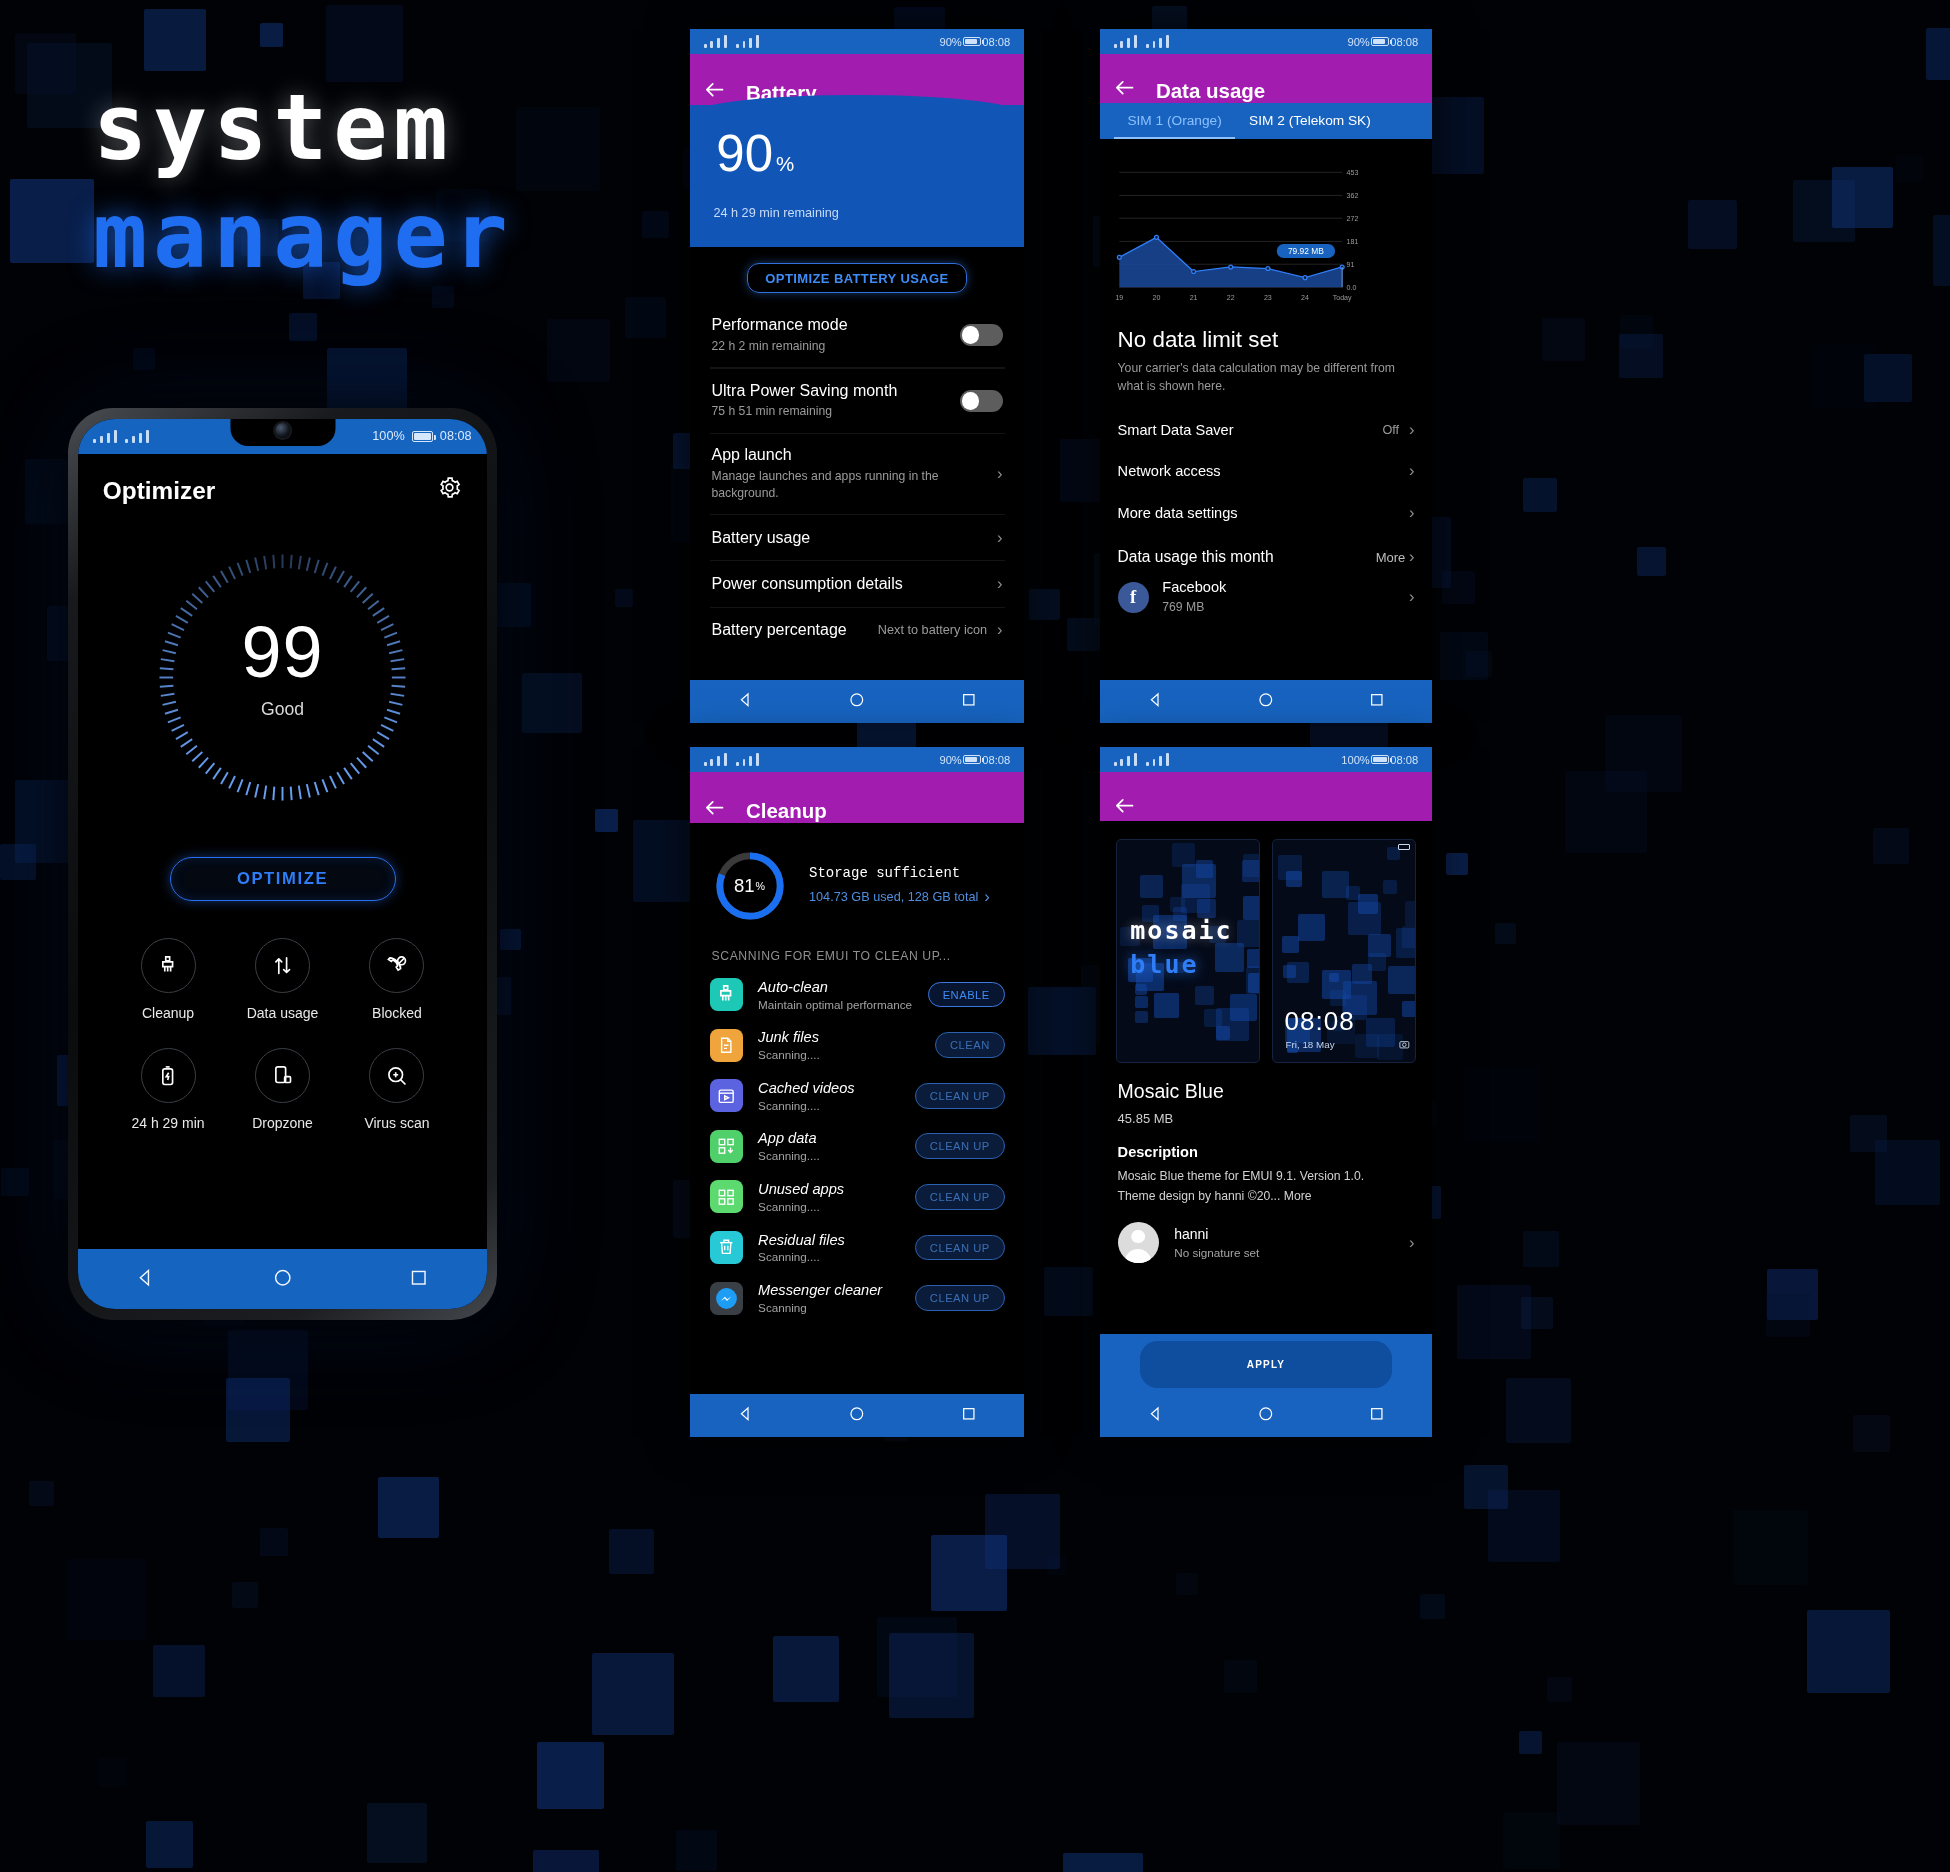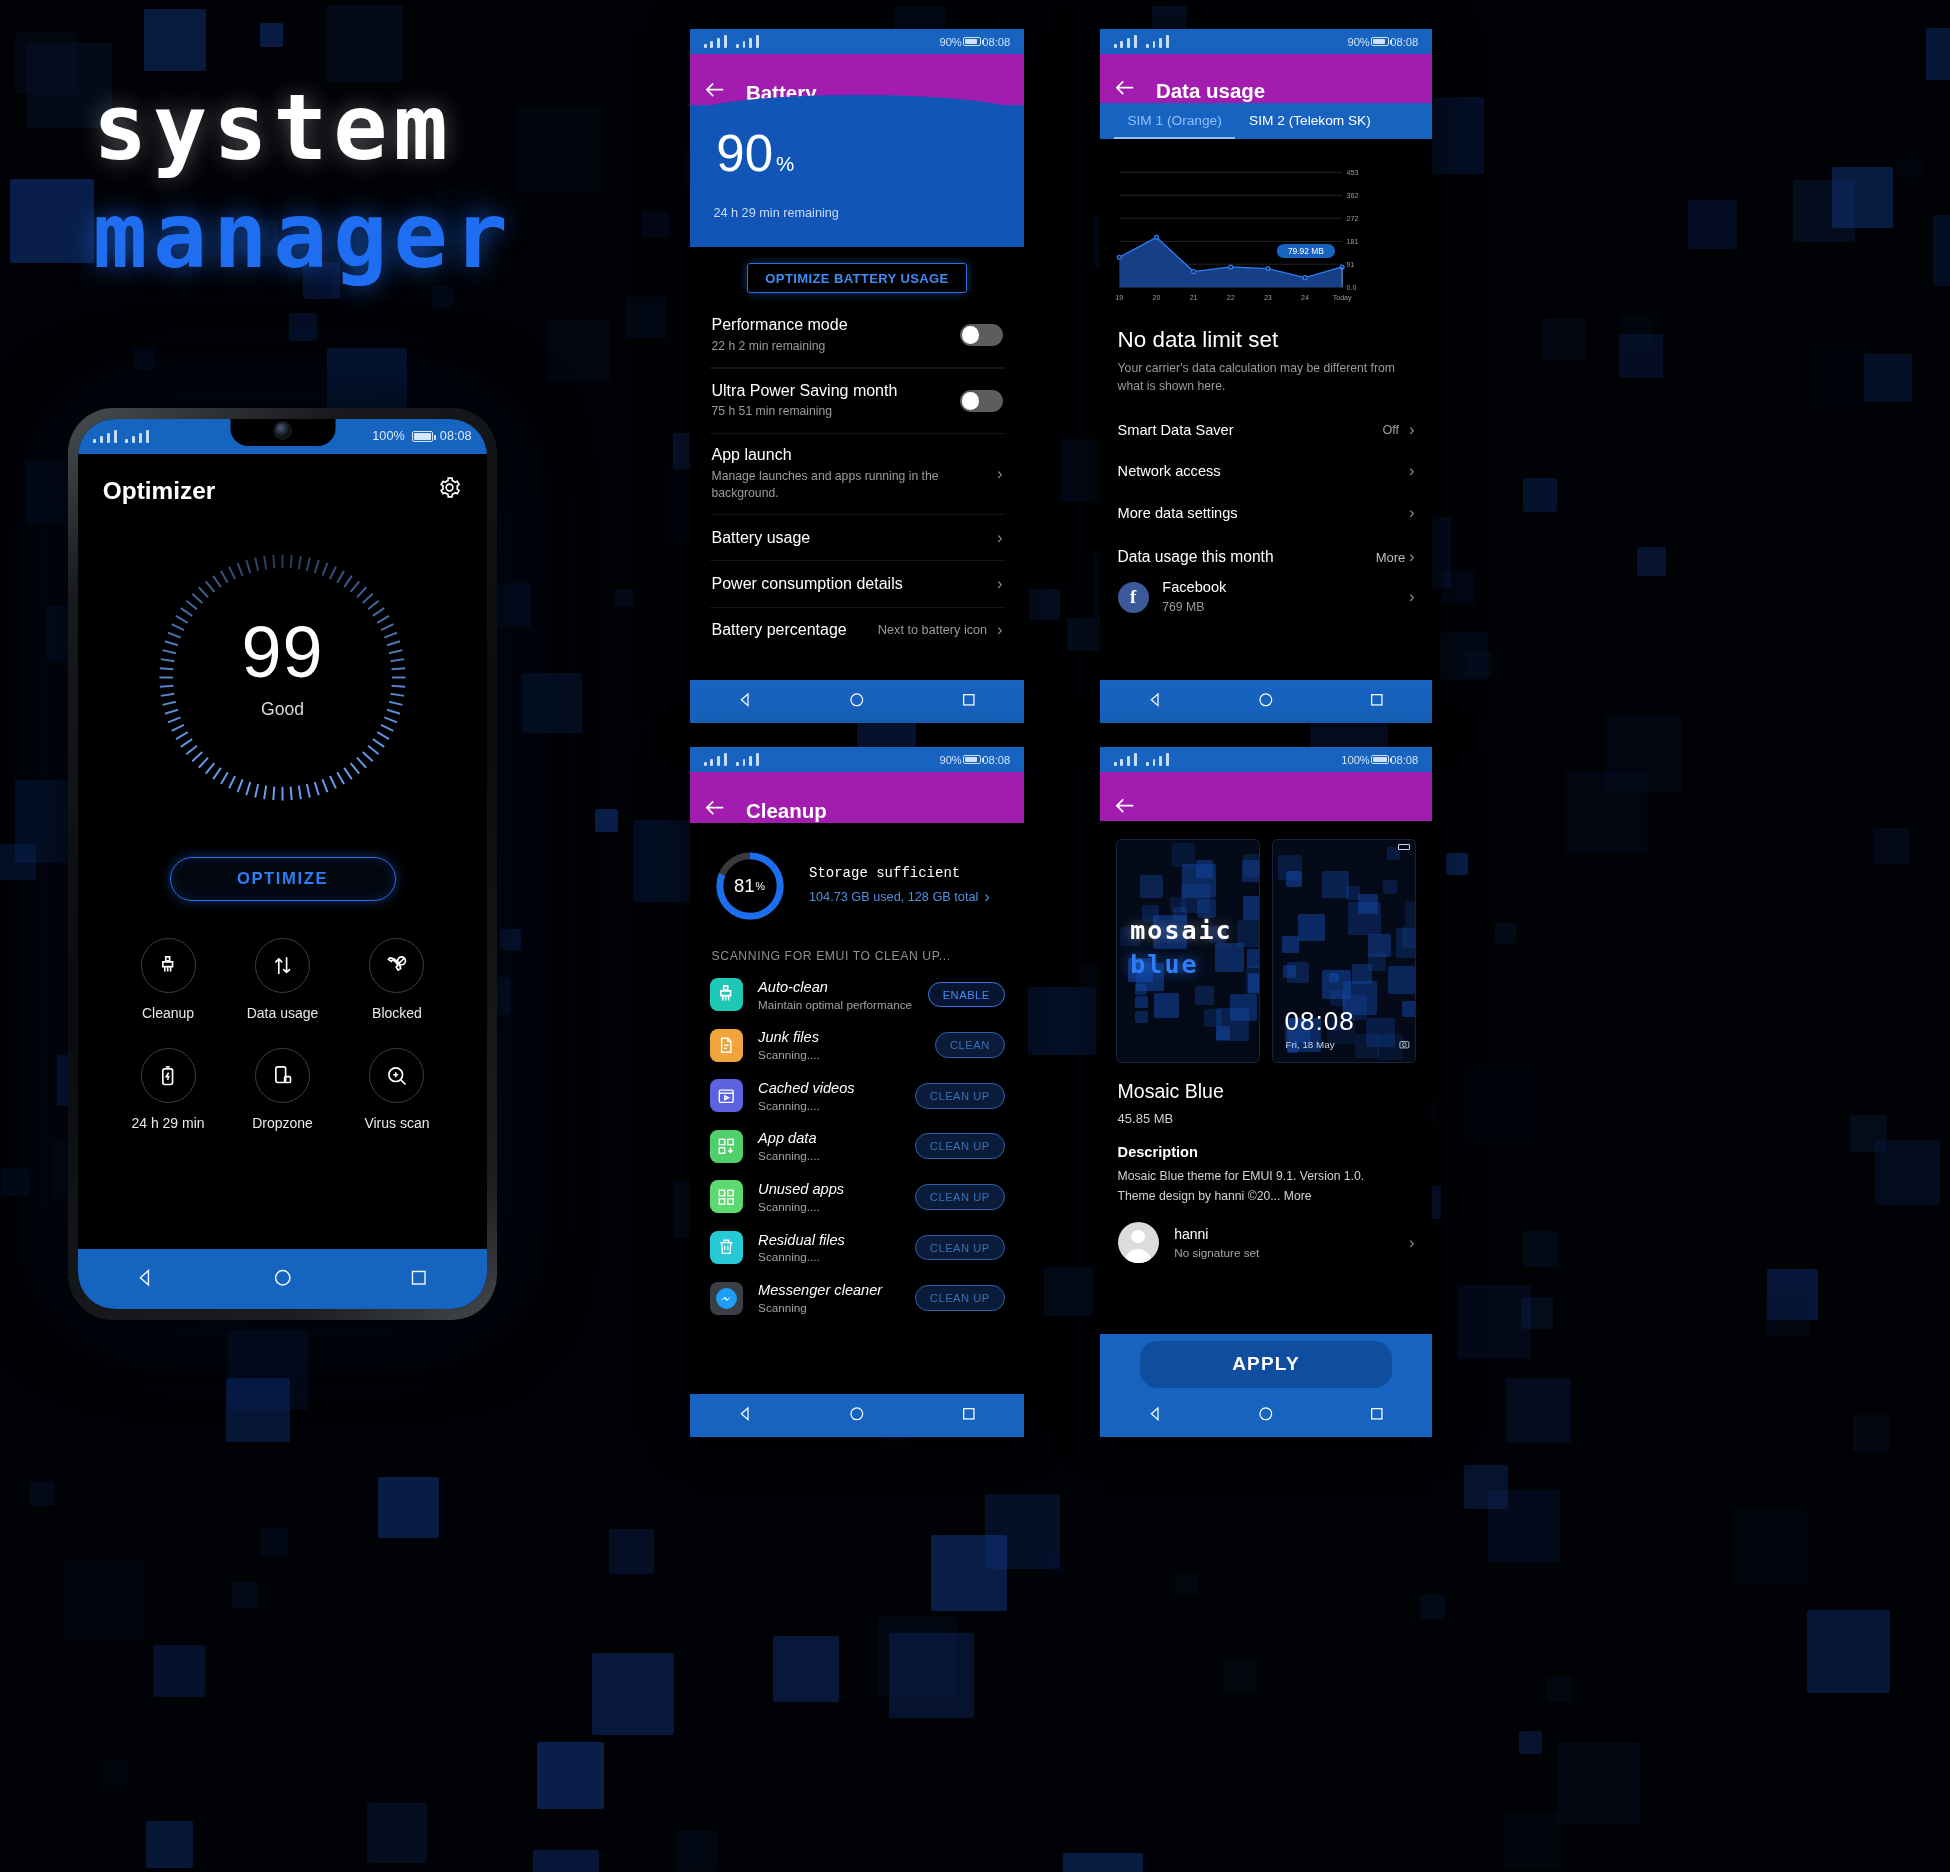--- a/index.html
+++ b/index.html
@@ -110,21 +110,21 @@
 
   
   .bat-hero { background:#1156b7; padding:23.4px 23.4px 27px; position:relative; }
   .bat-hero:before { content:""; position:absolute; left:0; right:0; top:-9.8px; height:19.5px;
                      background:#1156b7; border-radius:50% 50% 0 0 / 100% 100% 0 0; }
   .bat-pct { color:#fff; font-size:51px; font-weight:300; line-height:1; }
   .bat-pct span { font-size:20.5px; vertical-align:super; margin-left:2.9px; }
   .bat-rem { color:#c8dbf6; font-size:12.7px; margin-top:8.8px; }
   .obu-wrap { display:flex; justify-content:center; padding:15.6px 0 9.8px; }
   .obu {
-    border:1.4px solid #2f6fdc; color:#3e8cf5; border-radius:3px;
+    border:1.4px solid #2f6fdc; color:#3e8cf5; border-radius:12px;
     padding:6.8px 17.6px; font-size:13px; font-weight:700; letter-spacing:0.4px;
     box-shadow:0 0 9.8px rgba(47,111,220,.5);
   }
   .row { display:flex; align-items:center; padding:12.7px 21.5px; color:#fff; }
   .row .txt { flex:1; min-width:0; }
   .row .nm { font-size:16px; }
   .row .sb { font-size:12.2px; color:#9b9b9b; margin-top:3.9px; line-height:1.35; }
   .row .val { font-size:12.7px; color:#9b9b9b; margin-right:9.8px; }
   .chev { color:#8e8e8e; font-size:16.6px; }
   .toggle { width:43px; height:21.5px; border-radius:11.7px; background:#5d5d5d; position:relative; flex:none; }
@@ -178,21 +178,21 @@
   .th-dp { color:#d2d2d2; font-size:12.2px; padding:7.8px 17.6px 0; line-height:1.6; }
   .th-auth { display:flex; align-items:center; padding:15.6px 17.6px 0; }
   .av { width:41px; height:41px; border-radius:50%; background:#dcdcdc; position:relative; flex:none; margin-right:15.6px; overflow:hidden; }
   .av:before { content:""; position:absolute; left:50%; top:7.8px; transform:translateX(-50%);
                width:13.7px; height:13.7px; border-radius:50%; background:#fff; }
   .av:after { content:""; position:absolute; left:50%; bottom:-5.9px; transform:translateX(-50%);
               width:27px; height:19.5px; border-radius:13.7px 13.7px 0 0; background:#fff; }
   .apply-wrap { position:absolute; left:0; right:0; bottom:43px; height:60px; background:#1763bf;
                 display:flex; align-items:center; justify-content:center; }
   .apply { width:76%; height:47px; border-radius:17.6px; background:#0f4d9e; color:#fff;
-           display:flex; align-items:center; justify-content:center; font-size:19px;
+           display:flex; align-items:center; justify-content:center; font-size:10px;
            letter-spacing:1.2px; font-weight:600; }
 </style>
 </head>
 <body>
 
 <div class="stage">
 
   <div class="mosaic" id="mosaic">
       <div class="mq " style="left:1093px;top:216px;width:51px;height:51px;opacity:0.30"></div>
       <div class="mq b3" style="left:153px;top:1645px;width:52px;height:52px;opacity:0.28"></div>

